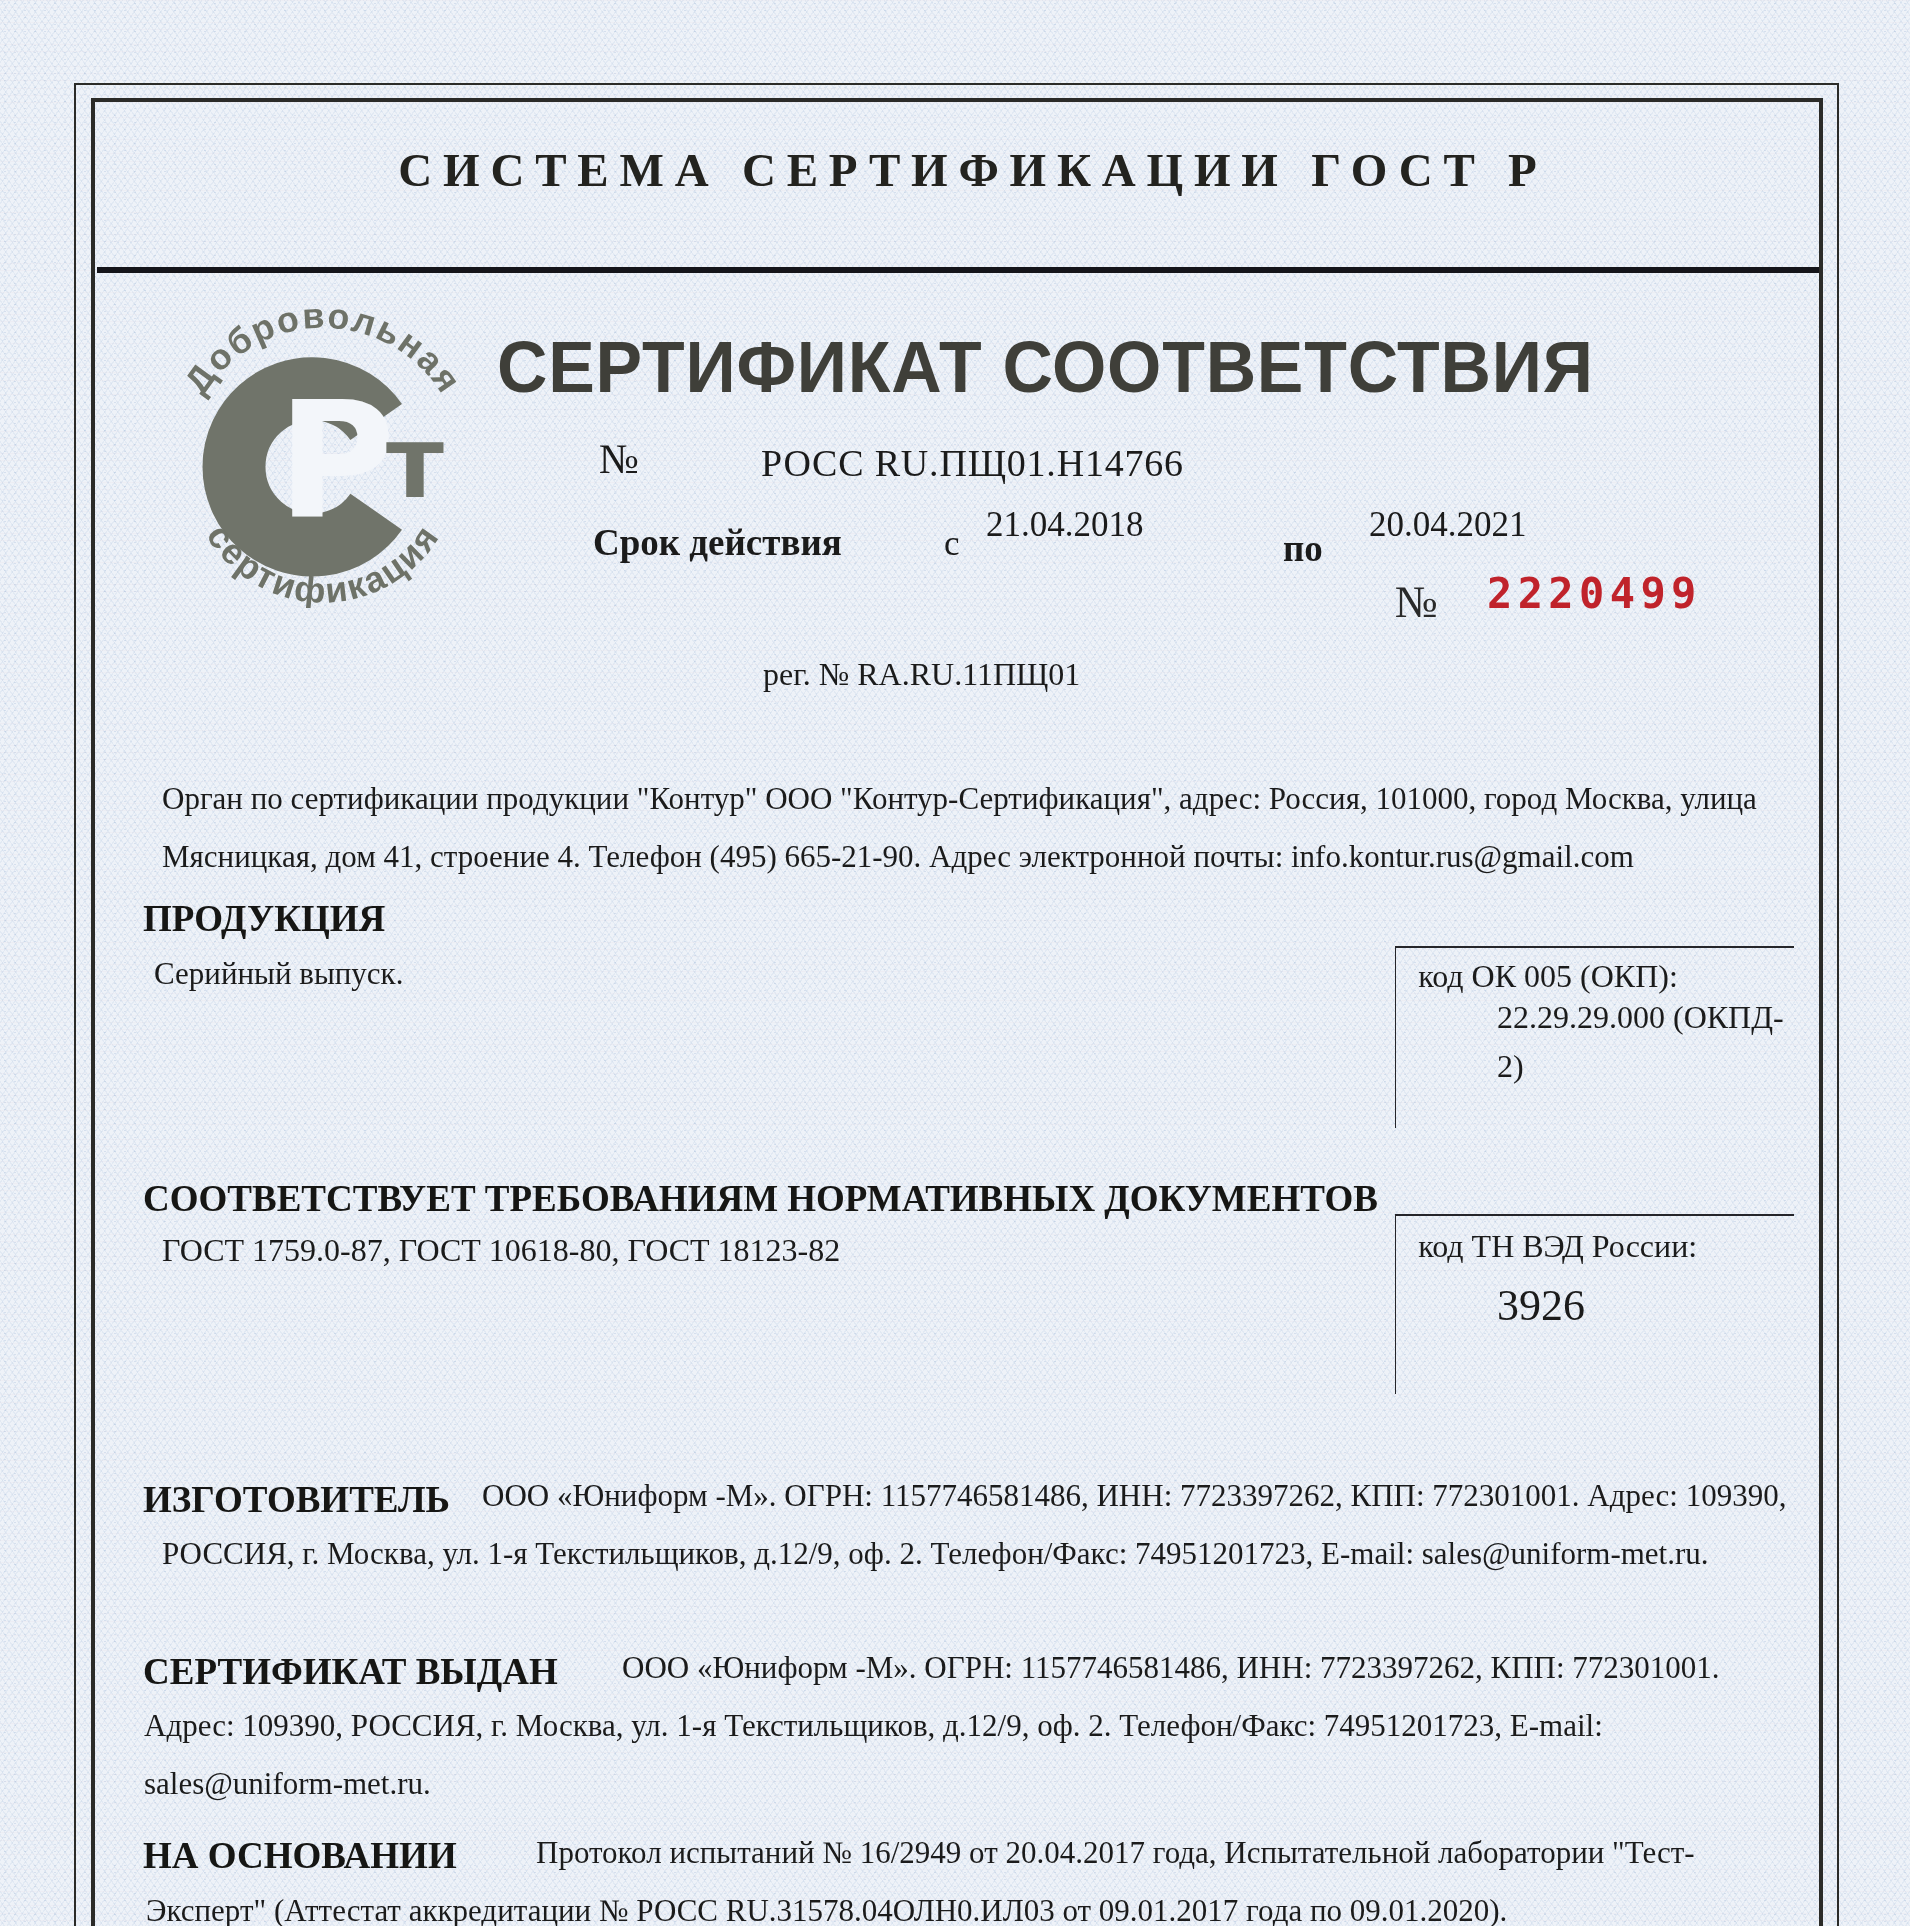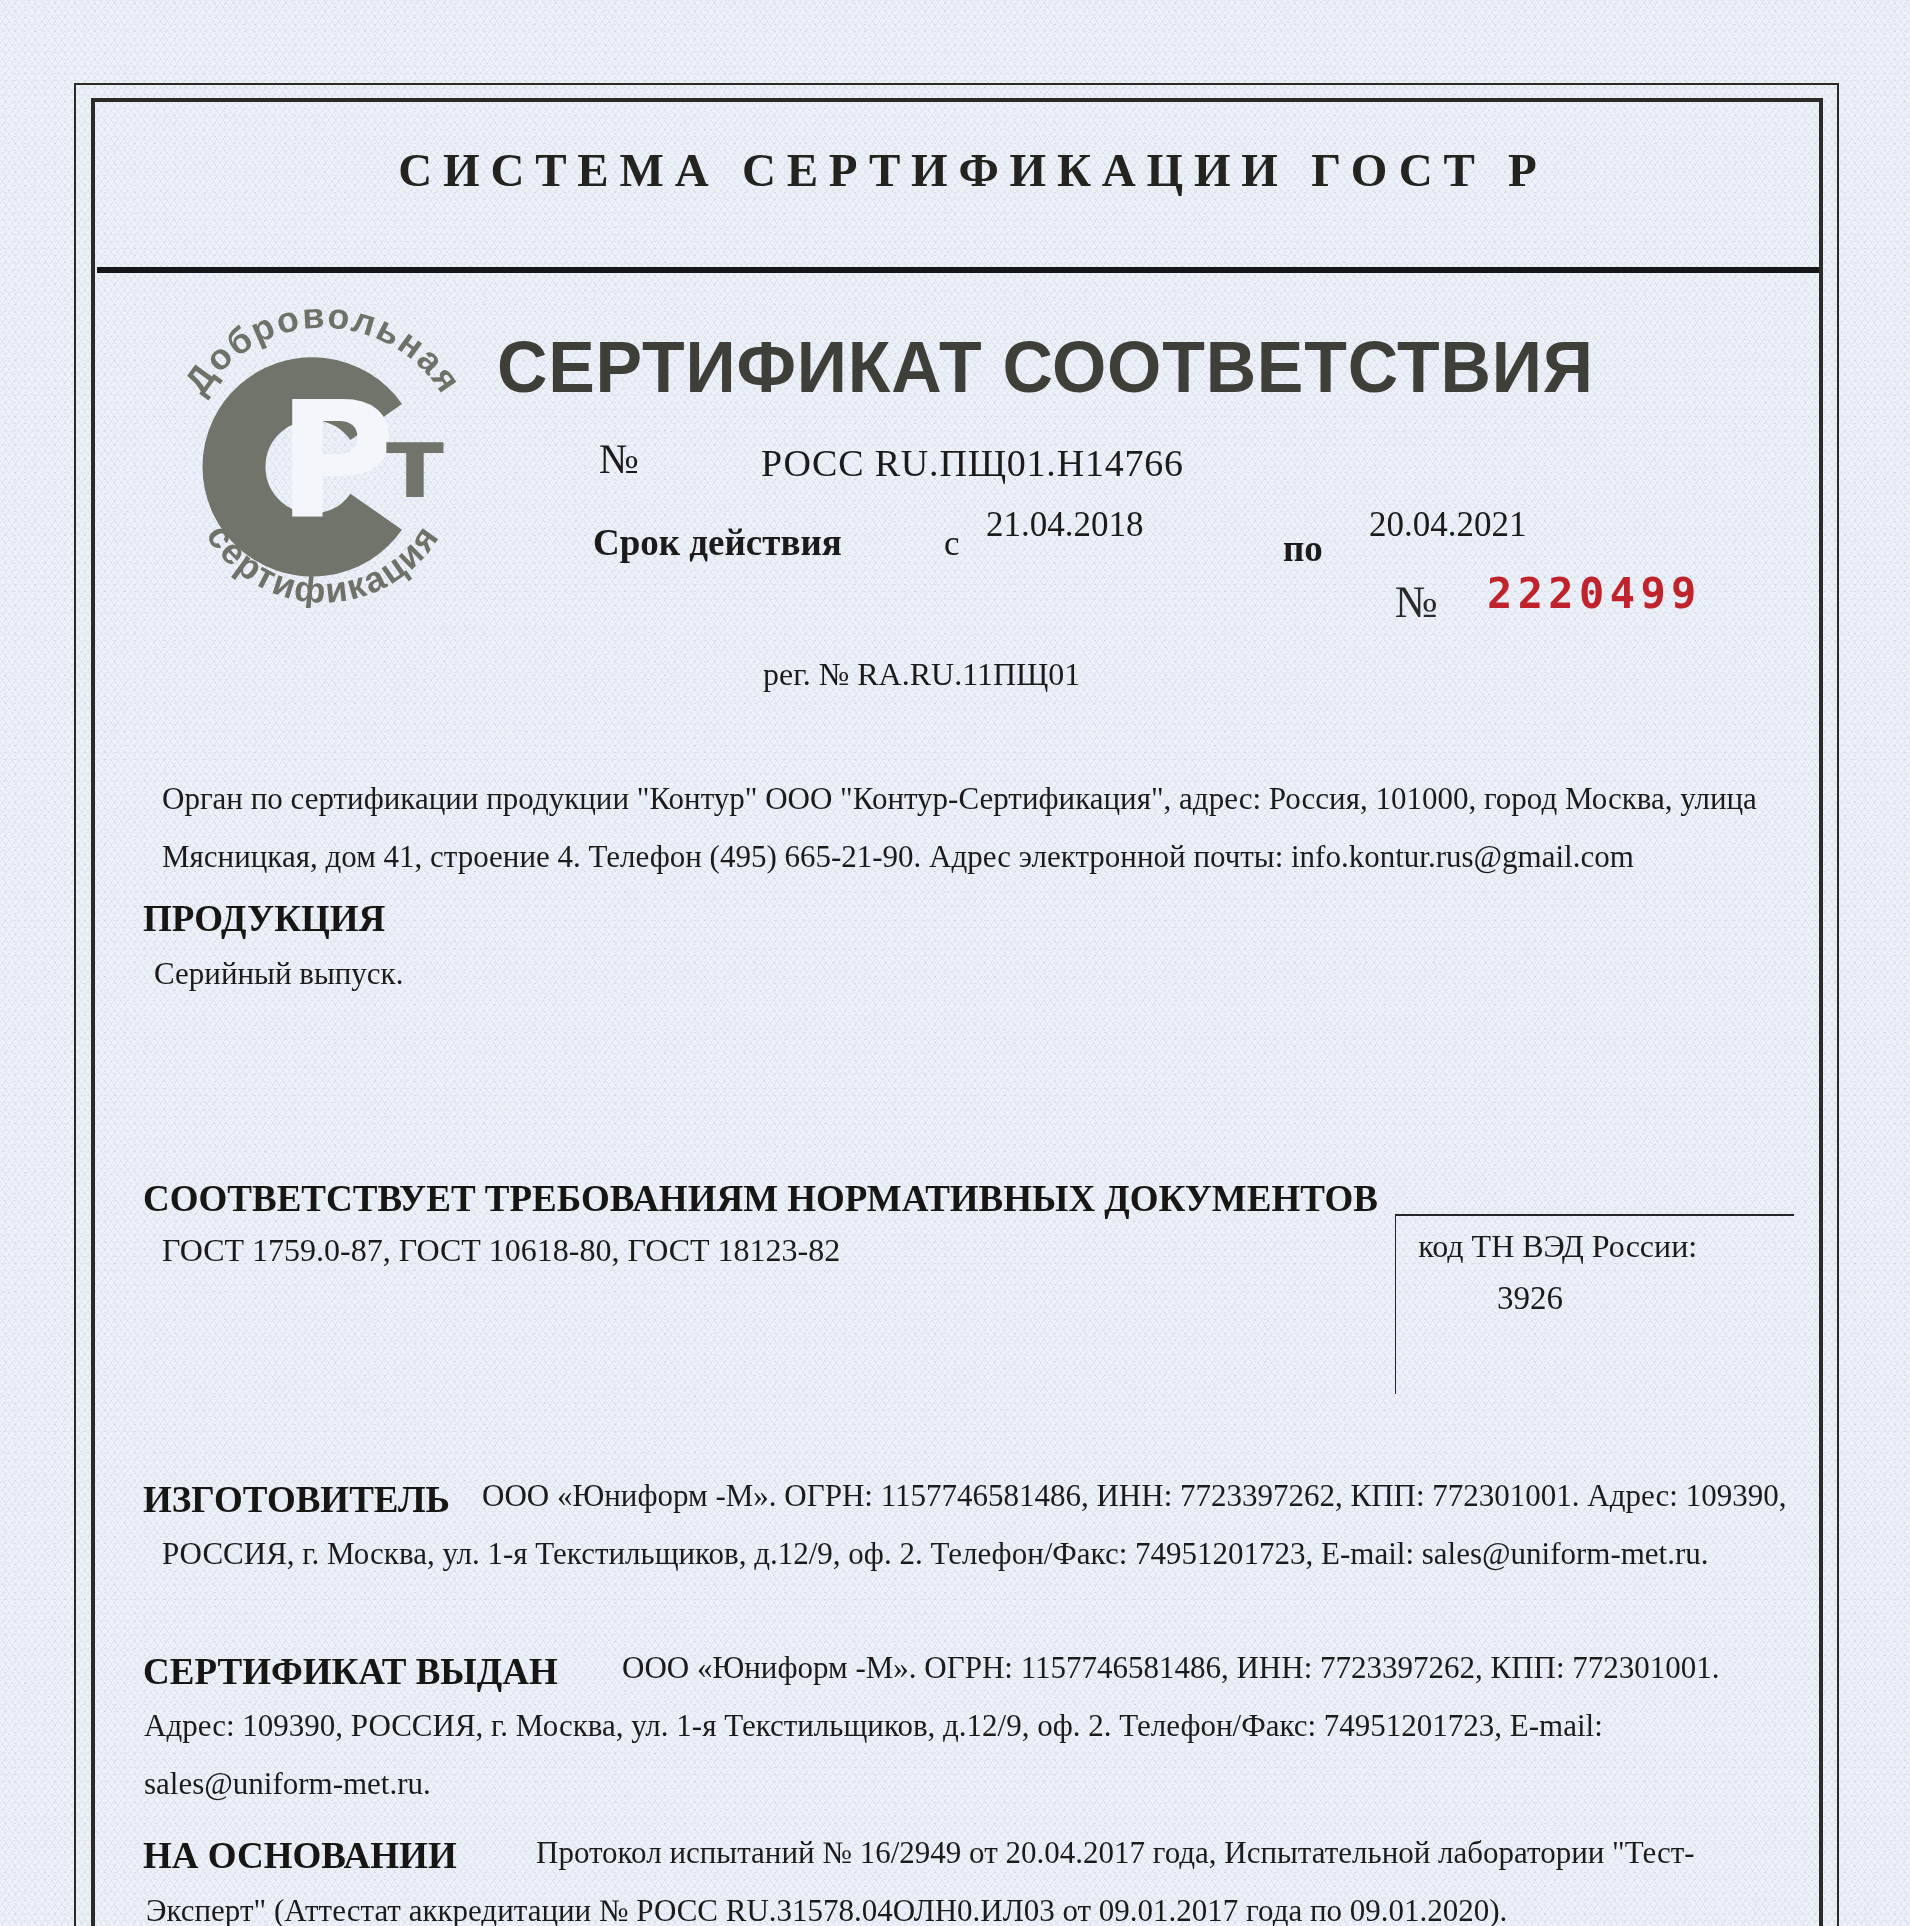--- a/index.html
+++ b/index.html
@@ -43,21 +43,21 @@
   .serial-text{left:154px;top:945px;}
   .code-box{border-top:2.3px solid #25252a;border-left:1.5px solid #25252a;}
   .okp-box{left:1395px;top:946px;width:398px;height:180px;}
   .okp1{margin:10px 0 0 22.3px;font-size:32px;white-space:nowrap;}
   .okp2{margin:3.9px 0 0 101px;font-size:32px;white-space:nowrap;}
   .okp3{margin:12.3px 0 0 101px;font-size:32px;}
   .compliance-label{left:143px;top:1177px;text-align:center;}
   .standards{left:162px;top:1232px;font-size:32px;white-space:nowrap;}
   .tnved-box{left:1395px;top:1214px;width:398px;height:178px;}
   .tn1{margin:11.6px 0 0 22.3px;font-size:32px;white-space:nowrap;}
-  .tn2{margin:15.4px 0 0 101px;font-size:33px;}
+  .tn2{margin:15.4px 0 0 101px;font-size:44px;}
   .manufacturer-label{left:143px;top:1478px;}
   .manufacturer-text{left:162px;top:1467px;width:1640px;text-indent:320px;}
   .issued-label{left:143px;top:1650px;}
   .issued-text{left:144px;top:1639px;width:1656px;text-indent:478px;}
   .basis-label{left:143px;top:1834px;}
   .basis-text{left:146px;top:1824px;width:1655px;text-indent:390px;}
 </style>
 </head>
 <body>
 
@@ -100,20 +100,25 @@
 
   <span class="abs blank-no">№</span>
   <span class="abs blank-digits">2220499</span>
 
   <span class="abs reg-no">рег. № RA.RU.11ПЩ01</span>
   <div class="abs body-text organ-text">Орган по сертификации продукции "Контур" ООО "Контур-Сертификация", адрес: Россия, 101000, город Москва, улица Мясницкая, дом 41, строение 4. Телефон (495) 665-21-90. Адрес электронной почты: info.kontur.rus@gmail.com</div>
 
   <span class="abs sec-label product-label">ПРОДУКЦИЯ</span>
   <span class="abs body-text serial-text">Серийный выпуск.</span>
 
+  <div class="abs code-box okp-box">
+    <div class="okp1">код ОК 005 (ОКП):</div>
+    <div class="okp2">22.29.29.000 (ОКПД-</div>
+    <div class="okp3">2)</div>
+  </div>
 
   <span class="abs sec-label compliance-label">СООТВЕТСТВУЕТ ТРЕБОВАНИЯМ НОРМАТИВНЫХ ДОКУМЕНТОВ</span>
   <span class="abs standards">ГОСТ 1759.0-87, ГОСТ 10618-80, ГОСТ 18123-82</span>
 
   <div class="abs code-box tnved-box">
     <div class="tn1">код ТН ВЭД России:</div>
     <div class="tn2">3926</div>
   </div>
 
   <span class="abs sec-label manufacturer-label">ИЗГОТОВИТЕЛЬ</span>

